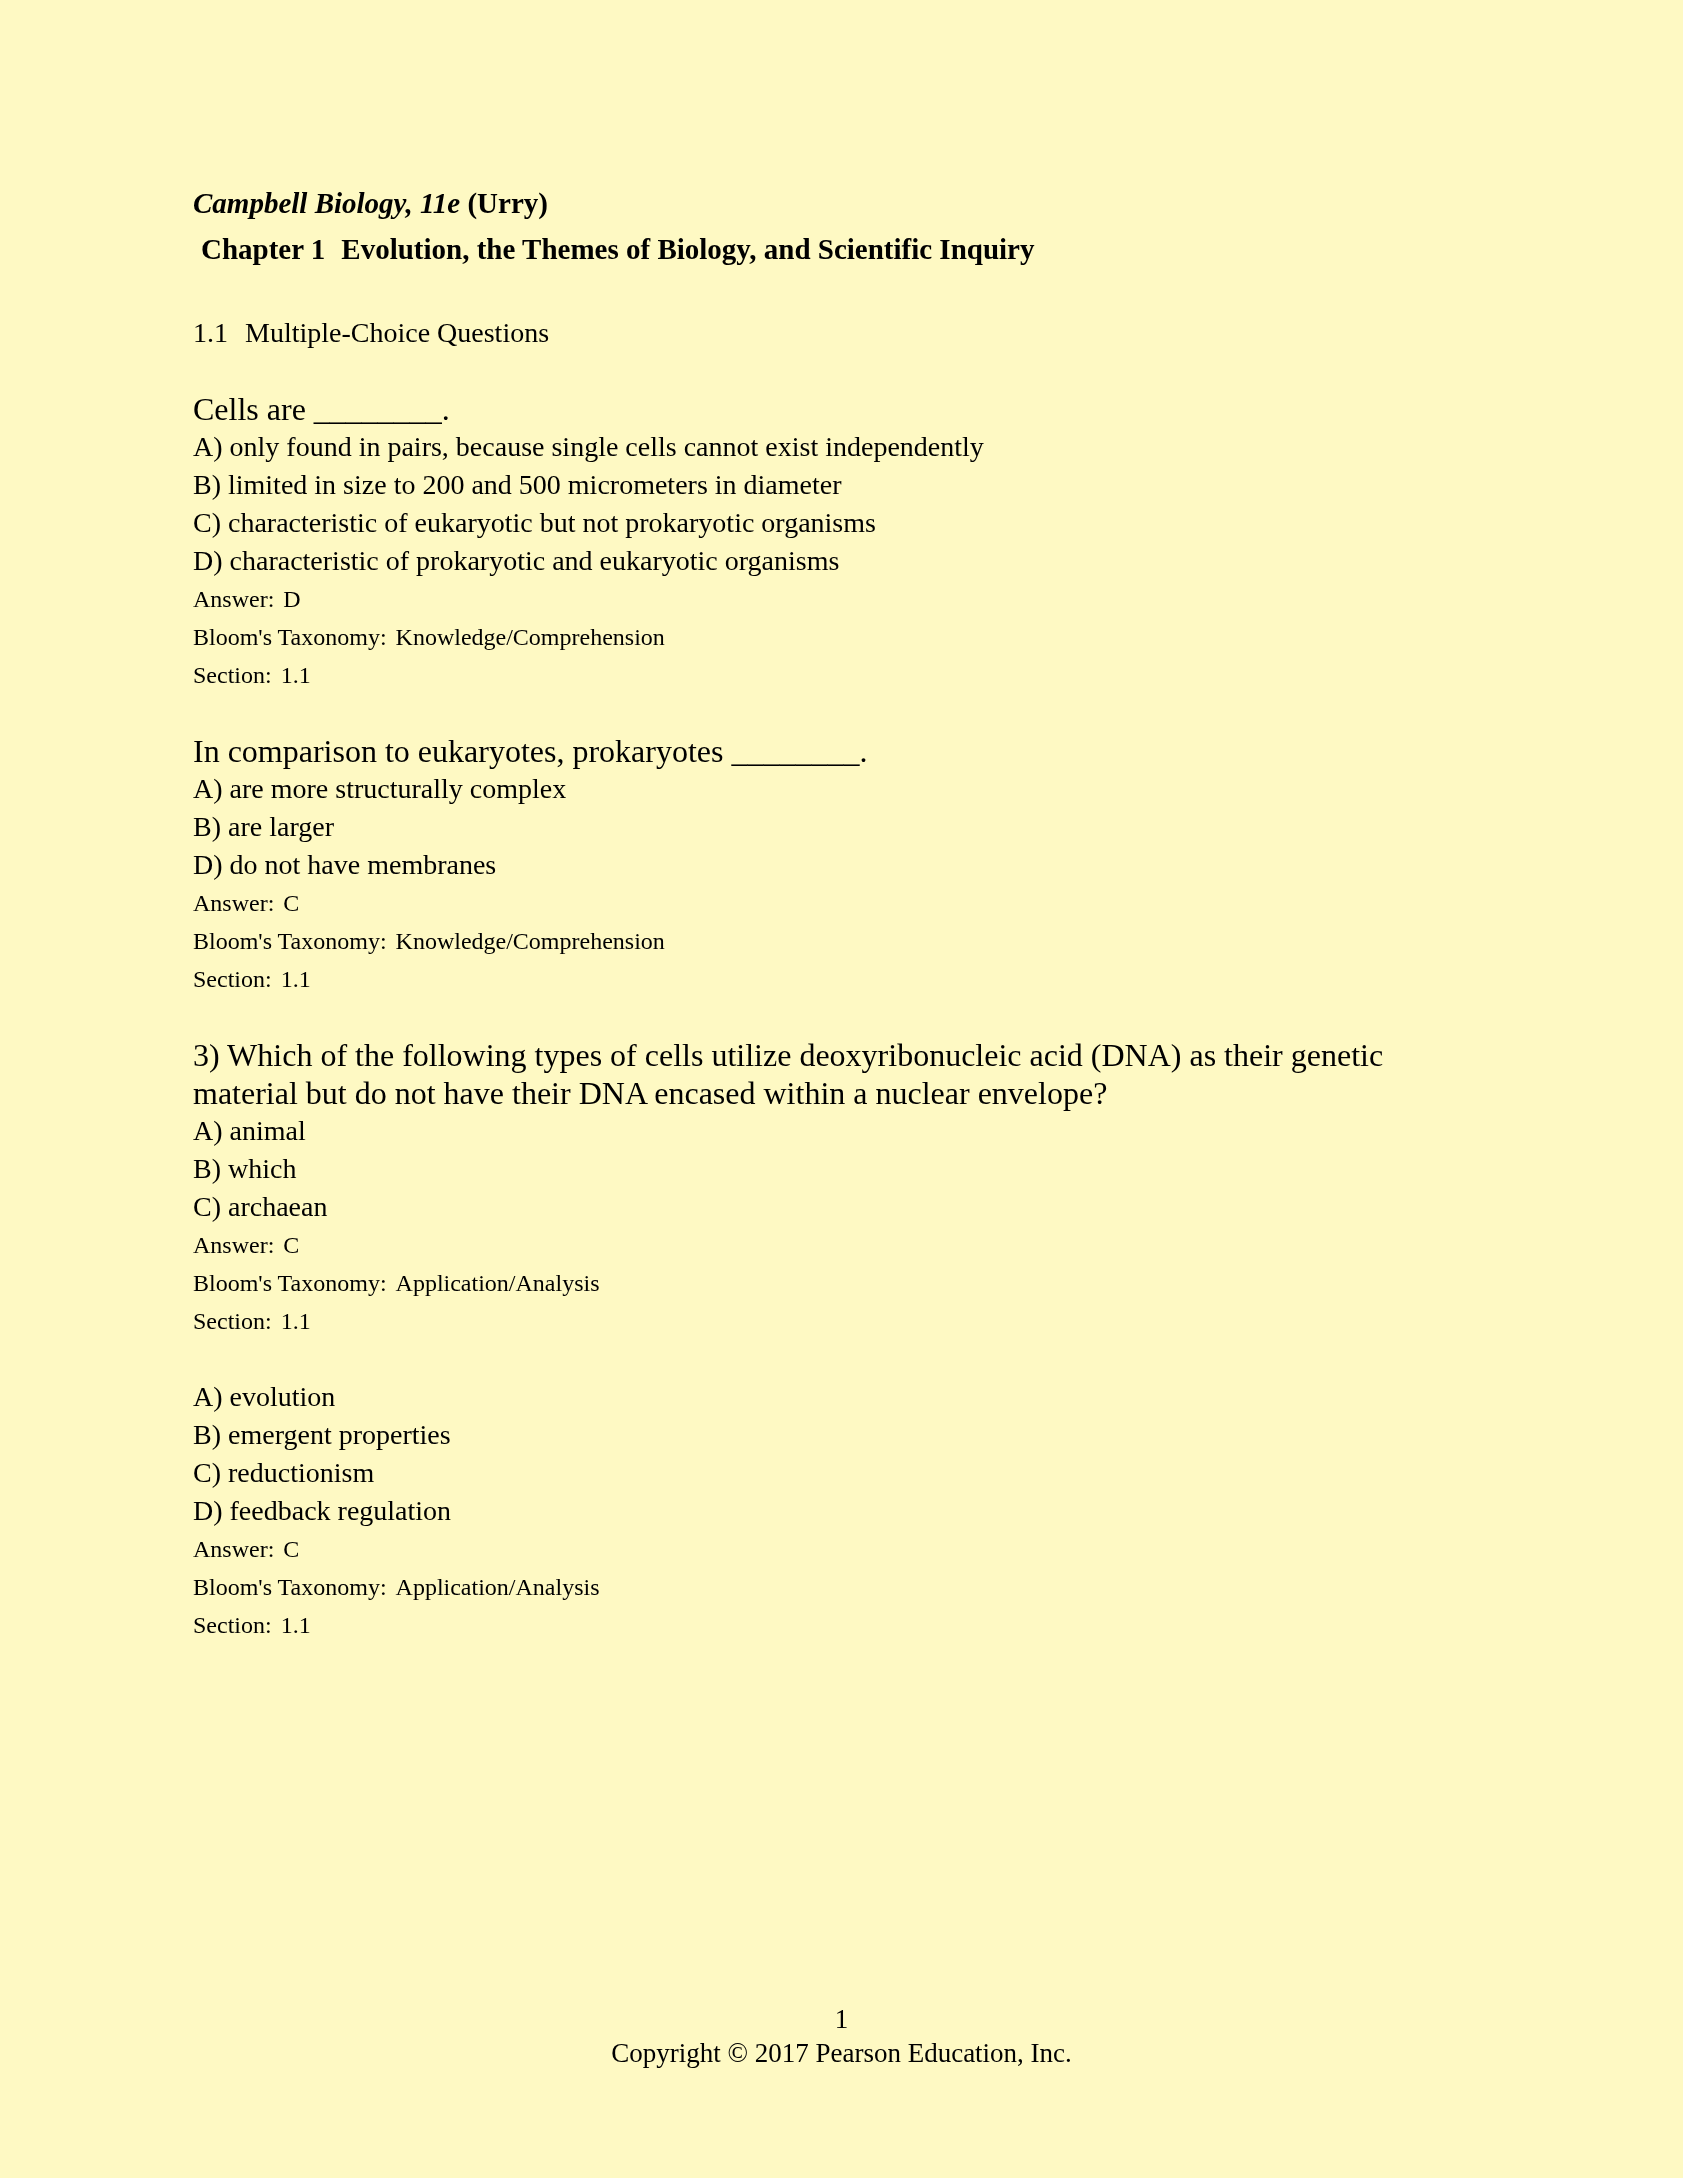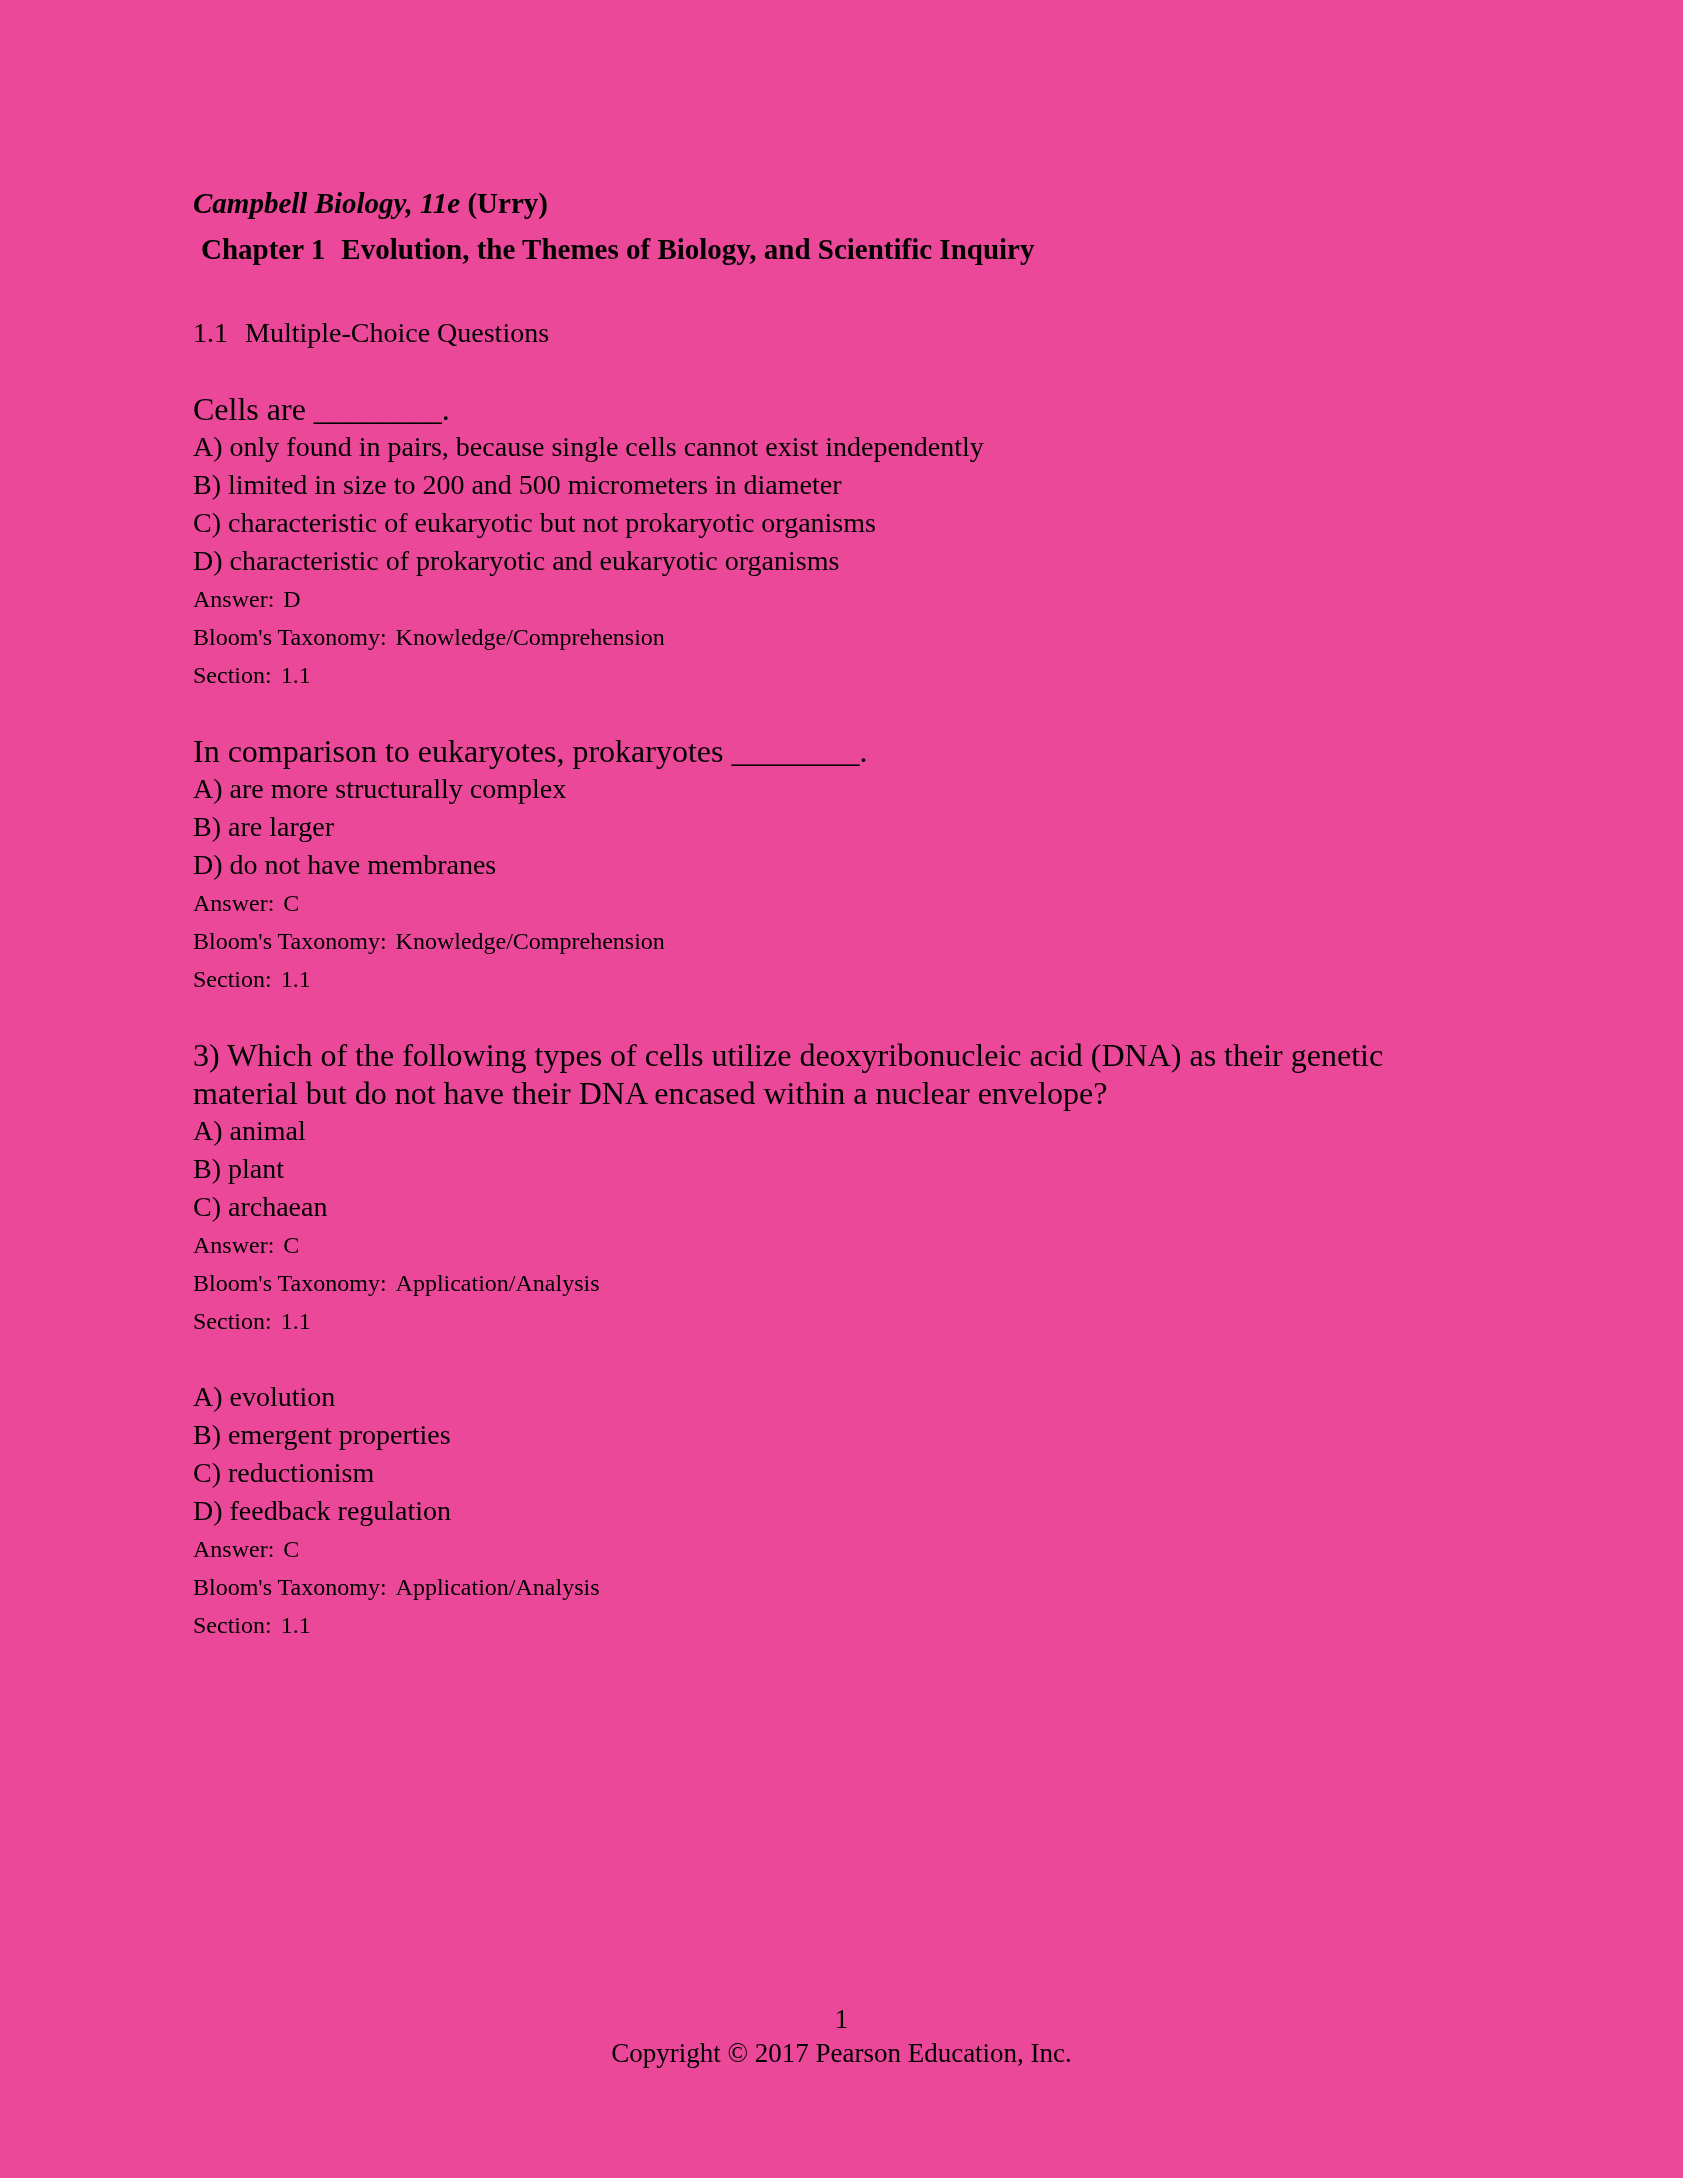--- a/index.html
+++ b/index.html
@@ -16,21 +16,21 @@
     position: relative;
     overflow: hidden;
     -webkit-font-smoothing: antialiased;
   }
   .page {
     position: absolute;
     left: 0;
     top: 0;
     width: 1683px;
     height: 2178px;
-    background: #ec4899;
+    background: #fef9c3;
   }
   .content {
     position: absolute;
     left: 193px;
     top: 184px;
     width: 1242px;
   }
   
   .doc-title {
     font-size: 29px;
@@ -141,21 +141,21 @@
       <p class="q-line">B) are larger</p>
       <p class="q-line">D) do not have membranes</p>
       <p class="q-meta"><span>Answer:</span><span class="meta-gap">&nbsp;</span><span>C</span></p>
       <p class="q-meta"><span>Bloom's Taxonomy:</span><span class="meta-gap">&nbsp;</span><span>Knowledge/Comprehension</span></p>
       <p class="q-meta"><span>Section:</span><span class="meta-gap">&nbsp;</span><span>1.1</span></p>
     </div>
 
     <div class="question-block">
       <p class="q-stem">3) Which of the following types of cells utilize deoxyribonucleic acid (DNA) as their genetic material but do not have their DNA encased within a nuclear envelope?</p>
       <p class="q-line">A) animal</p>
-      <p class="q-line">B) plant</p>
+      <p class="q-line">B) which</p>
       <p class="q-line">C) archaean</p>
       <p class="q-meta"><span>Answer:</span><span class="meta-gap">&nbsp;</span><span>C</span></p>
       <p class="q-meta"><span>Bloom's Taxonomy:</span><span class="meta-gap">&nbsp;</span><span>Application/Analysis</span></p>
       <p class="q-meta"><span>Section:</span><span class="meta-gap">&nbsp;</span><span>1.1</span></p>
     </div>
 
     <div class="question-block">
       <p class="q-line">A) evolution</p>
       <p class="q-line">B) emergent properties</p>
       <p class="q-line">C) reductionism</p>

